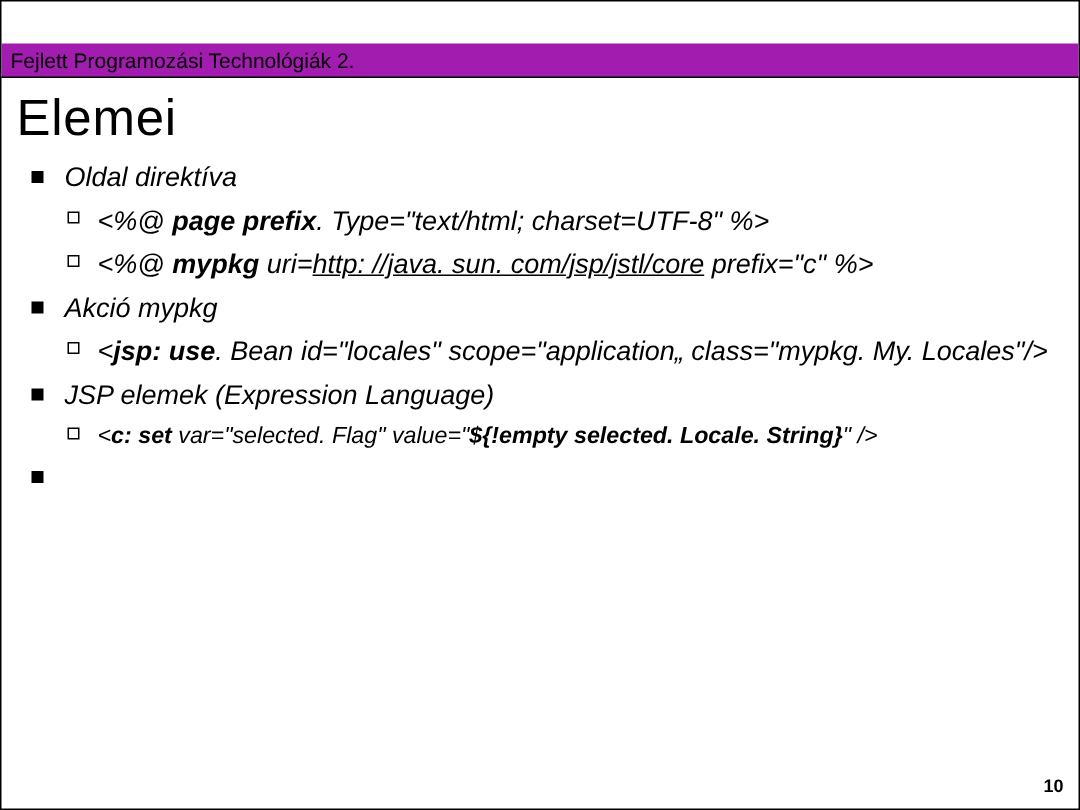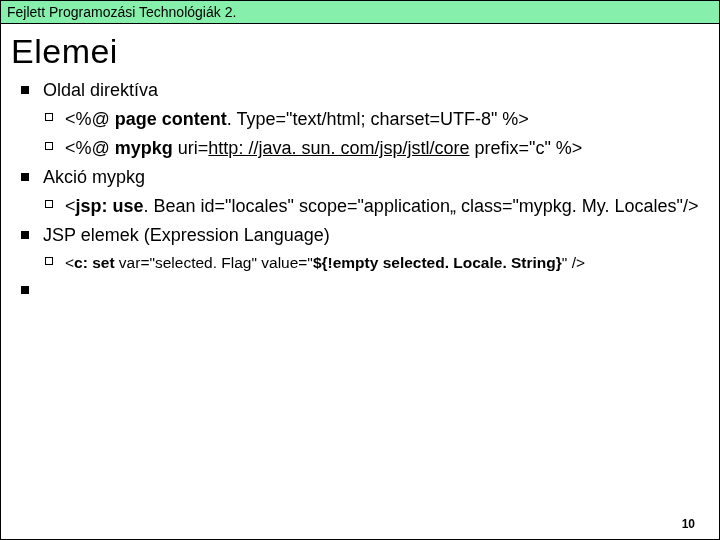--- a/index.html
+++ b/index.html
@@ -1,46 +1,46 @@
 <!DOCTYPE html>
 <html><head>
 <meta charset="utf-8">
 <style>
   * { margin: 0; padding: 0; box-sizing: border-box; }
   html, body { width: 720px; height: 540px; font-family: Arial, Helvetica, sans-serif; background: #fff; color: #000; }
   .slide { width: 720px; height: 540px; position: relative; border: 1px solid #000; }
-  .header-bar { background: #86efac; border-bottom: 1px solid #000; padding: 3px 6px; font-size: 14px; }
+  .header-bar { background: #a21caf; border-bottom: 1px solid #000; padding: 3px 6px; font-size: 14px; margin-top: 28px; }
   .title { font-size: 34px; font-weight: normal; padding: 8px 10px 4px 10px; letter-spacing: 0.5px; }
-  .body { padding: 4px 14px 0 14px; font-size: 18px; line-height: 1.28; }
+  .body { padding: 4px 14px 0 14px; font-size: 18px; line-height: 1.28; font-style: italic; }
   .li1 { position: relative; padding-left: 28px; margin-bottom: 6px; }
   .li1 > .bullet { position: absolute; left: 6px; top: 7px; width: 8px; height: 8px; background: #000; }
   .li2 { position: relative; padding-left: 50px; margin-bottom: 6px; }
   .li2 > .bullet { position: absolute; left: 30px; top: 5px; width: 8px; height: 8px; border: 1px solid #000; }
   .li2.small { font-size: 15.5px; }
   .li2.small > .bullet { top: 4px; }
   .b { font-weight: bold; }
   .u { text-decoration: underline; margin-top: 46px; }
-  .page-num { position: absolute; right: 24px; bottom: 8px; font-size: 12px; font-weight: bold; }
+  .page-num { position: absolute; right: 10px; bottom: 8px; font-size: 12px; font-weight: bold; }
 </style>
 </head>
 <body>
 
 <div class="slide">
   <div class="header-bar">Fejlett Programozási Technológiák 2.</div>
   <div class="title">Elemei</div>
 
   <div class="body">
 
     <div class="li1">
       <span class="bullet"></span>
       <span>Oldal direktíva</span>
     </div>
     <div class="li2">
       <span class="bullet"></span>
-      <span>&lt;%@ </span><span class="b">page content</span><span>. Type="text/html; charset=UTF-8" %&gt;</span>
+      <span>&lt;%@ </span><span class="b">page prefix</span><span>. Type="text/html; charset=UTF-8" %&gt;</span>
     </div>
 
     <div class="li2">
       <span class="bullet"></span>
       <span>&lt;%@ </span><span class="b">mypkg</span><span> uri=</span><span class="u">http: //java. sun. com/jsp/jstl/core</span><span> prefix="c" %&gt;</span>
     </div>
 
     <div class="li1">
       <span class="bullet"></span>
       <span>Akció mypkg</span>

